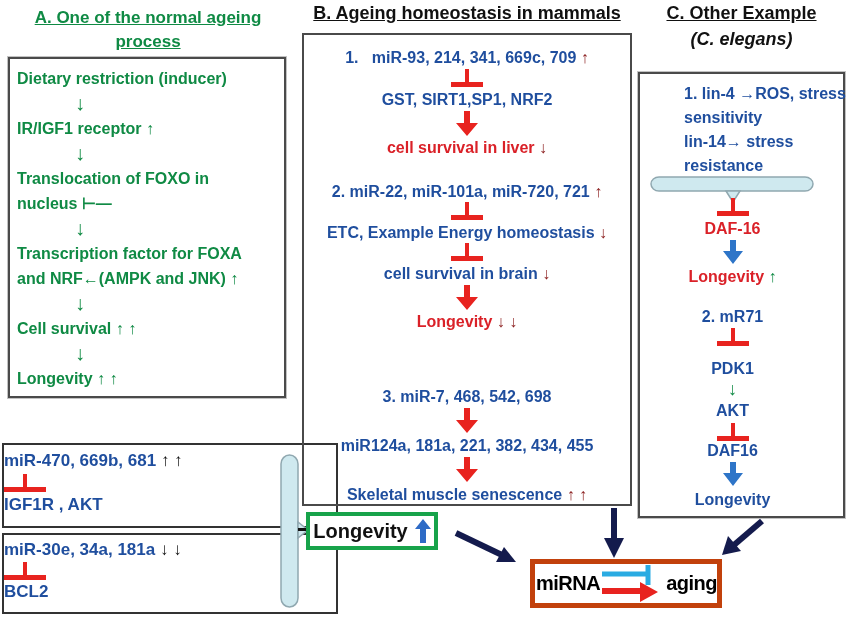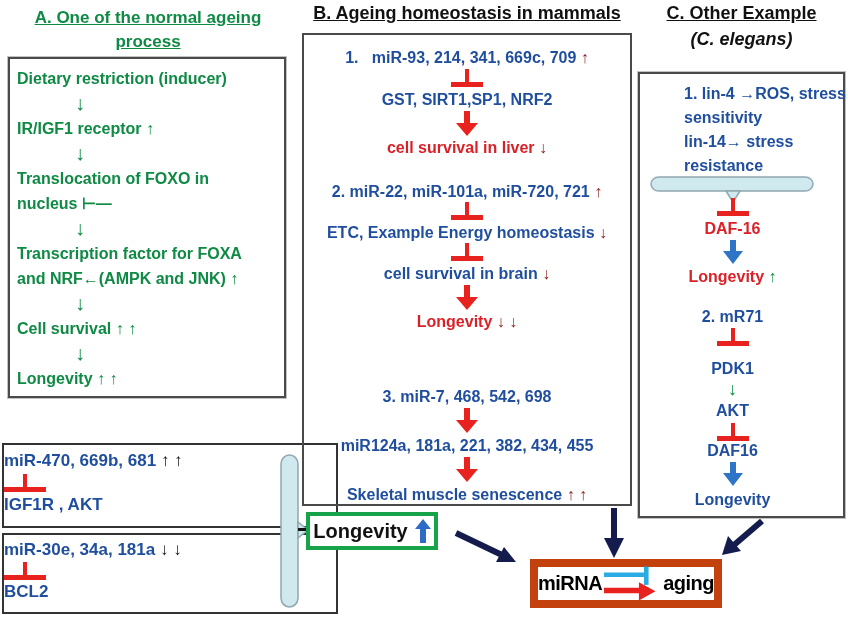--- a/index.html
+++ b/index.html
@@ -41,21 +41,21 @@
   .c-box{left:638px;top:72px;width:207px;height:446px;border:2px solid #4a4a4a;
          box-shadow:0 0 0 1px #c2c2c2;box-sizing:border-box;padding-top:8px;}
   .c-inner{width:185px;display:flex;flex-direction:column;align-items:center;}
   .c-line{font-size:16px;line-height:19px;}
   .c-list{align-self:flex-start;padding-left:0;font-size:16px;line-height:24px;margin-left:44px;}
   
   .longevity-box{left:306px;top:512px;width:132px;height:38px;border:4px solid #17a34a;
      box-sizing:border-box;display:flex;align-items:center;justify-content:center;gap:7px;background:#fff;}
   .longevity-box .lbl{font-size:20px;color:#111;font-weight:700;}
   
-  .mirna-box{left:530px;top:559px;width:192px;height:49px;border:8px solid #c2410c;
+  .mirna-box{left:530px;top:559px;width:192px;height:49px;border:5px solid #c2410c;
      box-sizing:border-box;display:flex;align-items:center;justify-content:flex-end;gap:2px;background:#fff;}
   .mirna-box .word{font-size:20px;color:#000;font-weight:700;letter-spacing:-0.5px;}
 </style>
 </head>
 <body>
 
 <div id="stage">
 
   <div class="abs a-title center">
     <div><span class="green u">A. One of the normal ageing</span></div>

